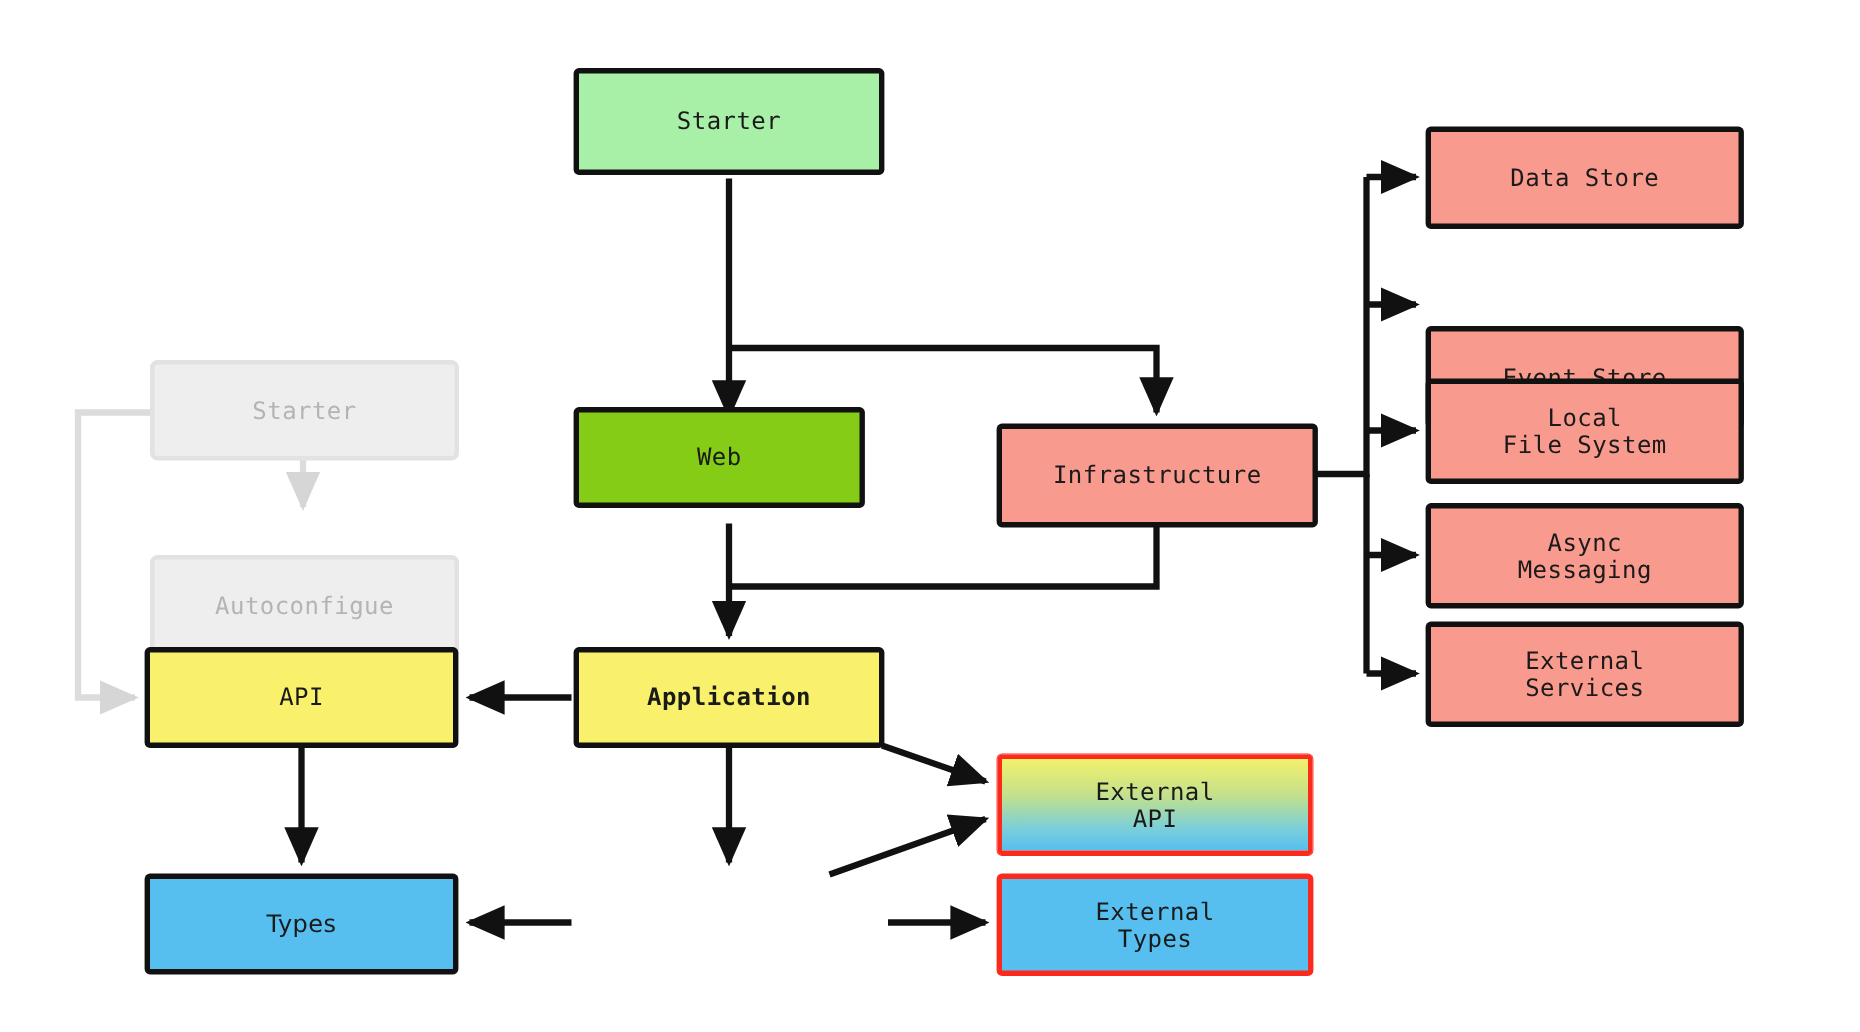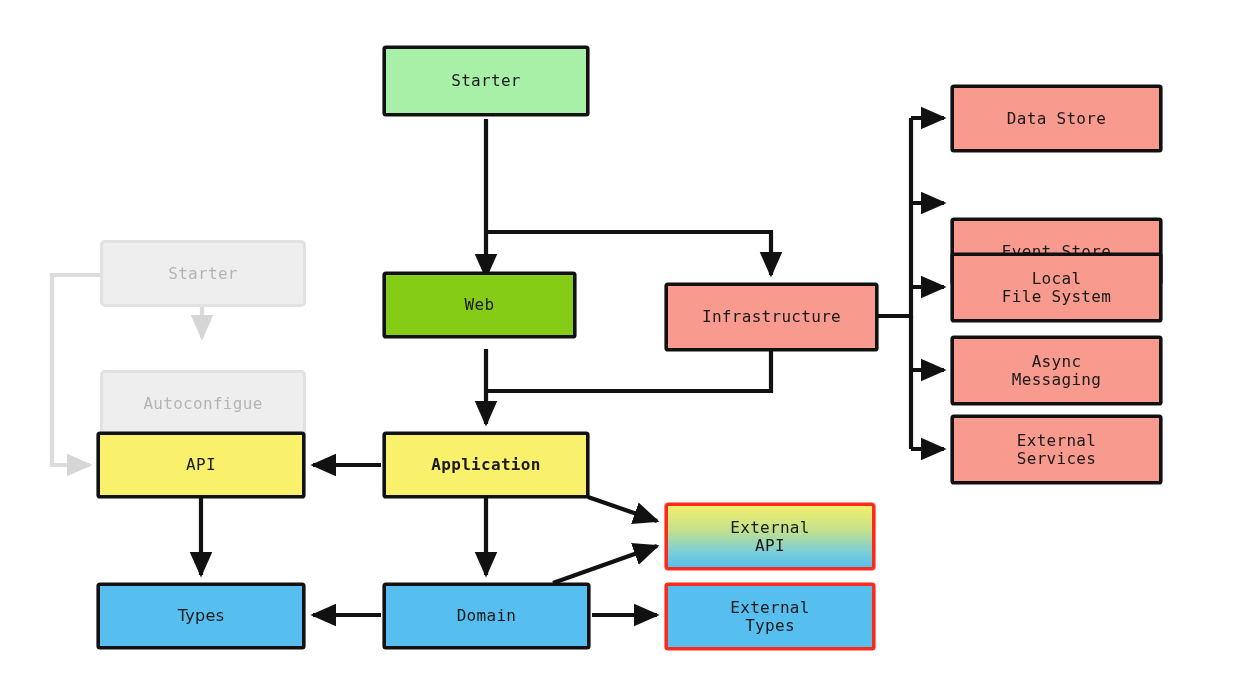--- a/index.html
+++ b/index.html
@@ -169,23 +169,20 @@
   </div>
 
   <div class="node" style="left:383px; top:432px; width:206px; height:66px; background:#f9f06b;font-weight:bold;">
     <span>Application</span>
   </div>
 
   <div class="node sans" style="left:97px; top:583px; width:208px; height:66px; background:#56bfef;">
     <span>Types</span>
   </div>
 
-  <div class="node" style="left:383px; top:583px; width:207px; height:66px; background:#56bfef;">
-    <span>Domain</span>
-  </div>
 
   <div class="node red-outline" style="left:665px; top:503px; width:210px; height:67px;
               background:linear-gradient(to bottom, #f2f06b 0%, #c3e08c 40%, #7ccfd8 75%, #56bfef 100%);">
     <span>External
 API</span>
   </div>
 
   <div class="node red-outline" style="left:665px; top:583px; width:210px; height:67px; background:#56bfef;">
     <span>External
 Types</span>

